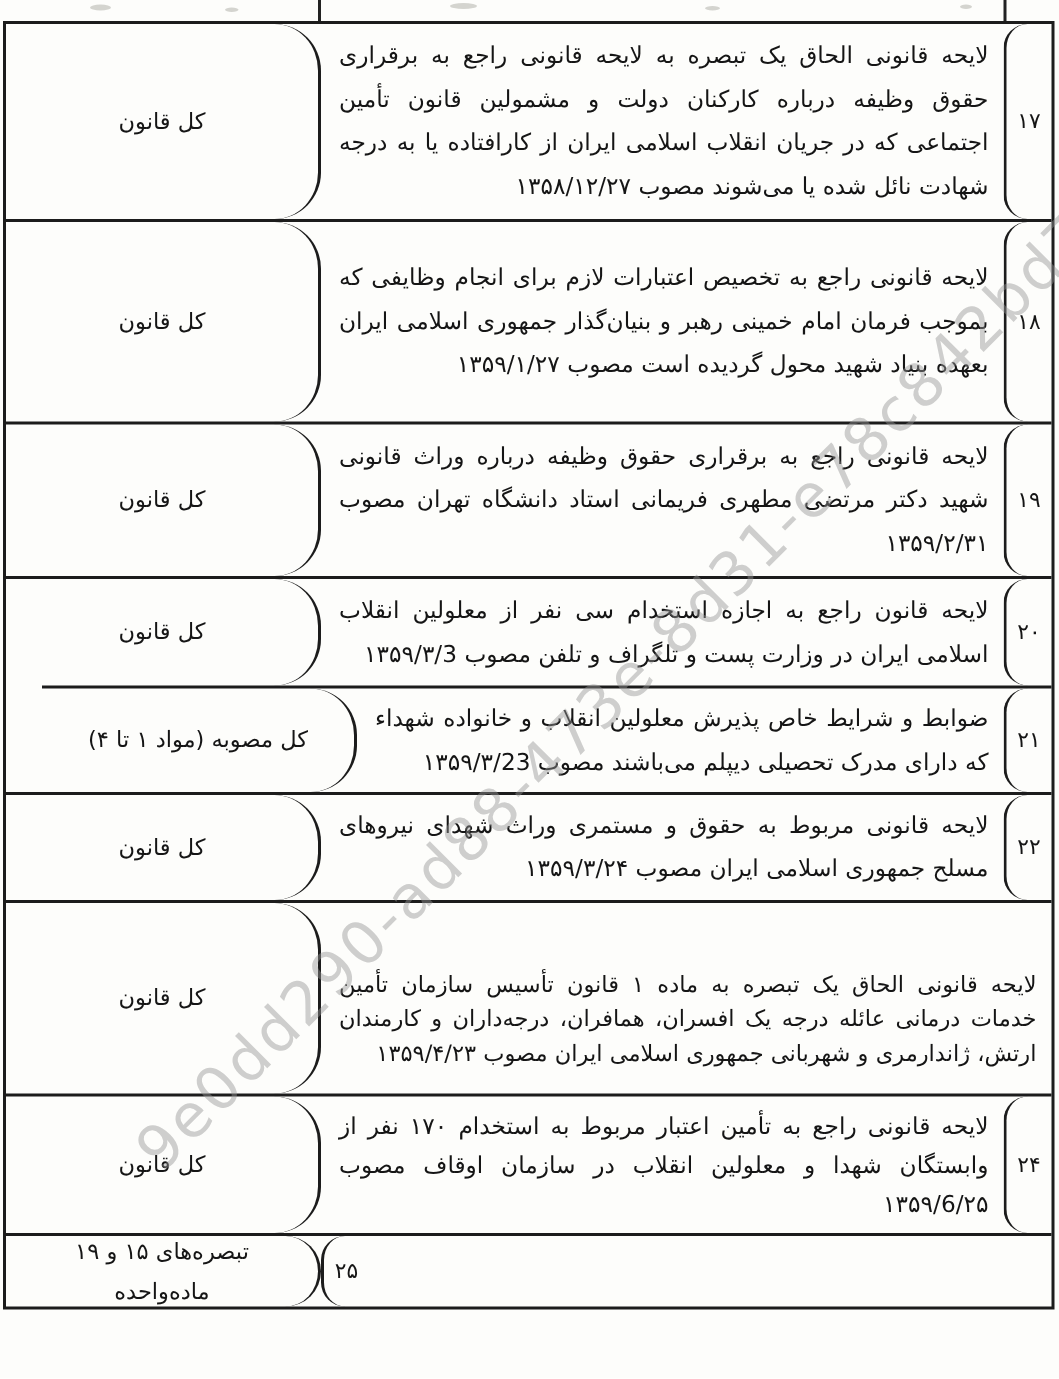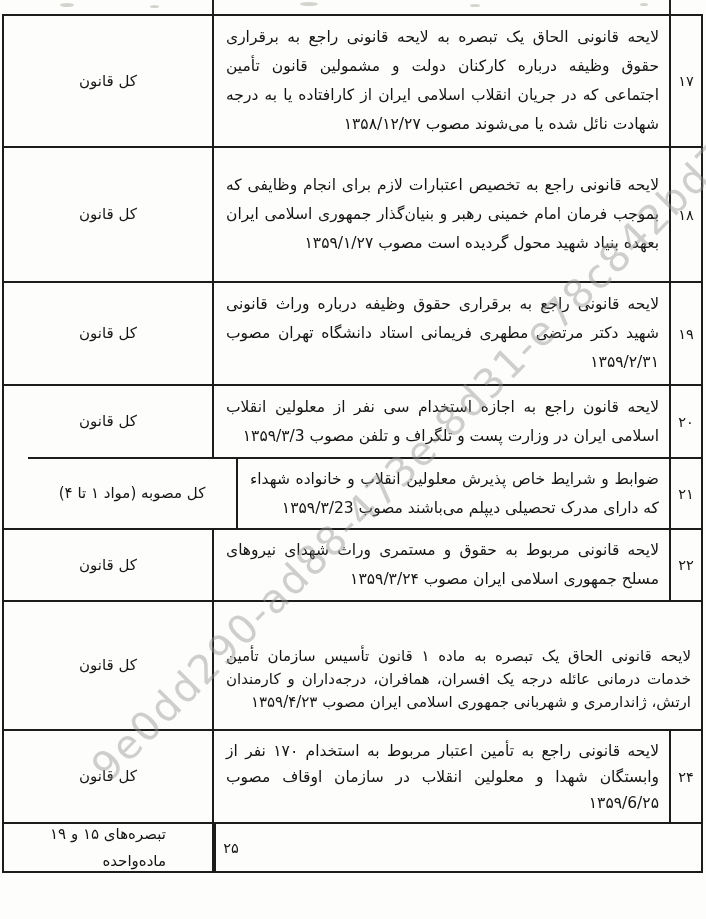--- a/index.html
+++ b/index.html
@@ -24,26 +24,26 @@
 
   .laws-table{
     position:absolute;top:14px;left:2px;width:701px;
     border:2px solid #1c1c1c;
     display:flex;flex-direction:column;
     box-sizing:border-box;
     background:transparent;
   }
   .row{display:flex;border-top:2px solid #1c1c1c;box-sizing:border-box;}
   .row:first-child{border-top:none;}
-  .cell{box-sizing:border-box;}
+  .cell{box-sizing:border-box;border-radius:31px;}
   .scope{
     width:210px;flex:0 0 210px;
     border-right:2px solid #1c1c1c;
     display:flex;align-items:center;justify-content:center;
-    direction:rtl;
+    direction:rtl;text-align:center;
     font-size:15px;line-height:27px;
     padding:4px 10px;white-space:pre-line;
   }
   .desc{
     flex:1 1 auto;
     direction:rtl;
     display:flex;align-items:center;
     padding:5px 10px 5px 12px;
     font-size:15.5px;line-height:29px;
   }

